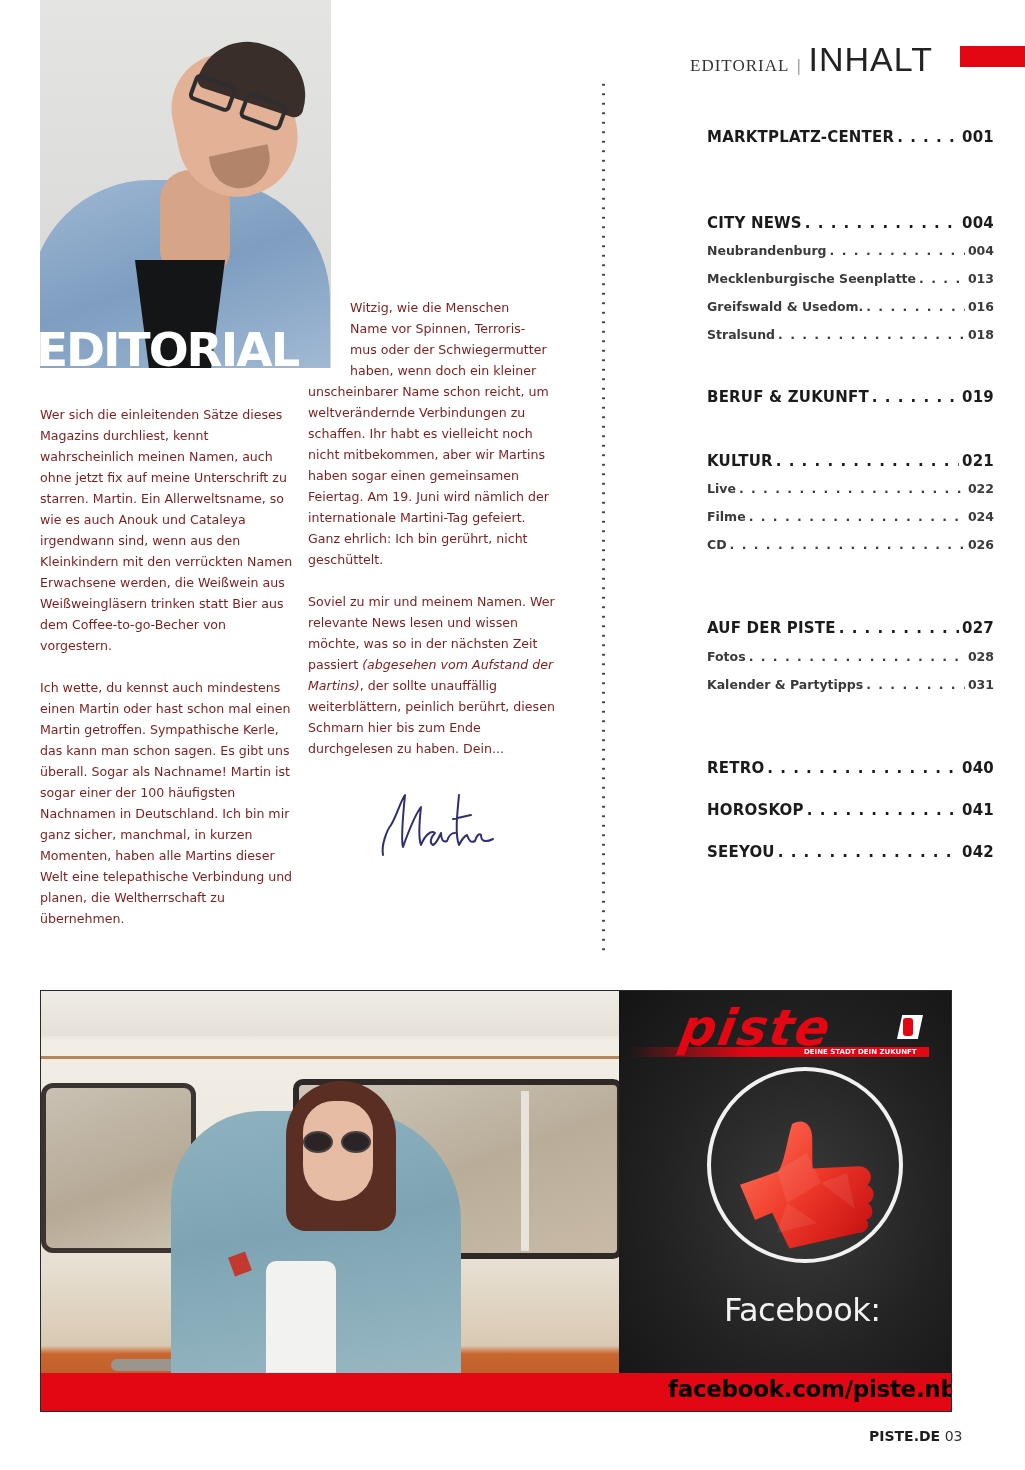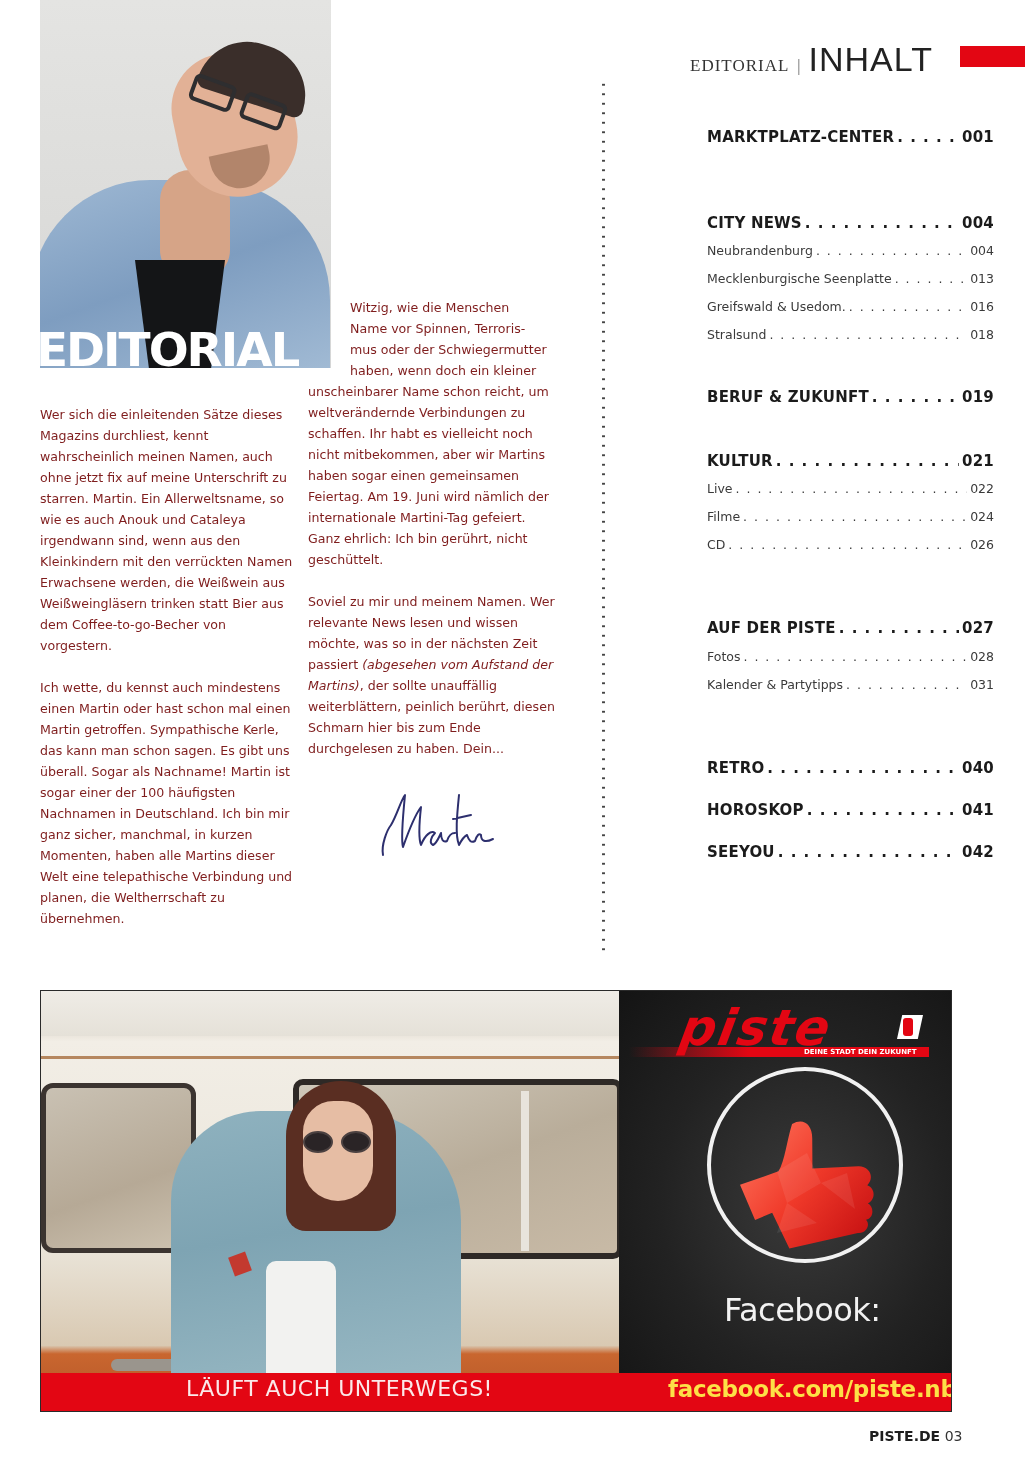--- a/index.html
+++ b/index.html
@@ -47,21 +47,21 @@
 
   
   .toc { position: absolute; left: 664px; top: 0; width: 287px; }
   .toc-row { position: absolute; left: 8px; width: 287px; display: flex; align-items: center; white-space: nowrap; overflow: hidden; margin-left: 35px; }
   .toc-row .lbl { flex: 0 0 auto; }
   .toc-row .dots { flex: 1 1 auto; overflow: hidden; margin: 0 3px; }
   .toc-row .dots::after { content: ". . . . . . . . . . . . . . . . . . . . . . . . . . . . . . . . . . . . . . . . . . . . . . . . . . . . . . . . ."; }
   .toc-row .num { flex: 0 0 auto; }
   .toc-row.main { font-family: "DejaVu Sans", sans-serif; font-weight: bold; font-size: 15px; color: #1b1b1b; letter-spacing: 0.2px; }
   .toc-row.main .dots { letter-spacing: 1px; }
-  .toc-row.sub { font-family: "DejaVu Sans", sans-serif; font-size: 12.5px; color: #3a3a3a; }
+  .toc-row.sub { font-family: "DejaVu Sans", sans-serif; font-size: 12.5px; color: #3a3a3a; font-weight: bold; }
   .toc-row.sub .dots { letter-spacing: 1.5px; }
 
   
   .ad { position: absolute; left: 40px; top: 990px; width: 912px; height: 422px; border: 1.5px solid #2a2a2a; overflow: hidden; background: #1b1b1b; }
   .ad-photo { position: absolute; left: 0; top: 0; width: 578px; height: 422px;
     background: linear-gradient(180deg, #ece8e0 0%, #e8e2d8 10%, #f2eee6 12%, #eae5da 60%, #d9c9b2 84%, #c9662f 86%, #b85a29 96%); }
   .ad-photo .sky { position: absolute; left: 0; top: 0; width: 578px; height: 45px; background: linear-gradient(180deg, #efece6, #e5e1d8); }
   .ad-photo .rust { position: absolute; left: 0; top: 65px; width: 578px; height: 3px; background: #b5875f; }
   .ad-photo .win1 { position: absolute; left: 0; top: 92px; width: 155px; height: 170px; border: 5px solid #3b3430; border-radius: 12px; background: linear-gradient(160deg, #c9c1b3 0%, #b6a996 60%, #cdc2b0 100%); }
   .ad-photo .win2 { position: absolute; left: 252px; top: 88px; width: 330px; height: 180px; border: 6px solid #2e2926; border-radius: 10px; background: linear-gradient(160deg, #cfc8ba 0%, #b9ad9a 50%, #c8baa6 100%); }
@@ -85,21 +85,21 @@
     clip-path: polygon(20% 0, 100% 0, 80% 100%, 0 100%); }
   .logo-mark::after { content: ""; position: absolute; left: 6px; top: 3px; width: 10px; height: 18px; background: #e30613; border-radius: 3px; }
   .tagline-bar { position: absolute; left: 10px; top: 56px; width: 300px; height: 10px;
     background: linear-gradient(90deg, rgba(227,6,19,0) 0%, #e30613 40%, #e30613 100%); }
   .tagline { position: absolute; left: 185px; top: 56px; font-size: 7px; line-height: 10px; color: #fff; font-weight: bold; white-space: nowrap; }
   .thumb-circle { position: absolute; left: 88px; top: 76px; width: 196px; height: 196px; border: 4px solid #f1f1f1; border-radius: 50%; }
   .thumb { position: absolute; left: 118px; top: 122px; width: 140px; height: 140px; }
   .fan-text { position: absolute; left: 105px; top: 297px; font-family: "DejaVu Sans", sans-serif; font-size: 32px; line-height: 44px; color: #f2f2f2; letter-spacing: -0.5px; }
   .ad-bar { position: absolute; left: 0; top: 382px; width: 912px; height: 38px; background: #e30613; }
   .ad-bar .left { position: absolute; left: 145px; top: 3px; font-family: "DejaVu Sans", sans-serif; font-size: 22px; color: #fbe9e9; letter-spacing: 0.5px; }
-  .ad-bar .right { position: absolute; left: 627px; top: 3px; font-family: "DejaVu Sans", sans-serif; font-weight: bold; font-size: 23px; color: #fde047; letter-spacing: -0.3px; }
+  .ad-bar .right { position: absolute; left: 627px; top: 3px; font-family: "DejaVu Sans", sans-serif; font-weight: bold; font-size: 23px; color: #000000; letter-spacing: -0.3px; }
 
   
   .footer { position: absolute; left: 869px; top: 1428px; font-size: 14px; color: #1e1e1e; white-space: nowrap; }
   .footer .brand { font-weight: bold; }
   .footer .page { font-weight: normal; color: #333; }
 </style>
 </head>
 <body>
 
 <div class="header">
@@ -268,21 +268,20 @@
       </defs>
       <path d="M 60 5 C 72 0, 80 8, 78 22 L 74 52 L 120 56 C 132 58, 134 70, 126 76 C 134 80, 132 92, 124 94 C 130 98, 128 110, 120 110 C 124 116, 118 124, 110 122 L 40 128 L 28 90 L 10 95 L 0 58 L 40 50 C 48 40, 52 22, 60 5 Z" fill="url(#tg)" transform="translate(4,4) rotate(-8 70 70)"></path>
       <path d="M 40 58 L 70 40 L 84 70 L 50 90 Z M 84 70 L 110 60 L 118 96 Z M 50 90 L 80 110 L 40 120 Z" fill="#ffffff" opacity="0.08"></path>
     </svg>
     <div class="fan-text">
       <div>Facebook:</div>
     </div>
   </div>
 
   <div class="ad-bar">
-    <span class="left">LÄUFT AUCH UNTERWEGS!</span>
     <span class="right">facebook.com/piste.nb</span>
   </div>
 </div>
 
 <div class="footer">
   <span class="brand">PISTE.DE</span>
   <span class="page">03</span>
 </div>
 
 </body></html>

